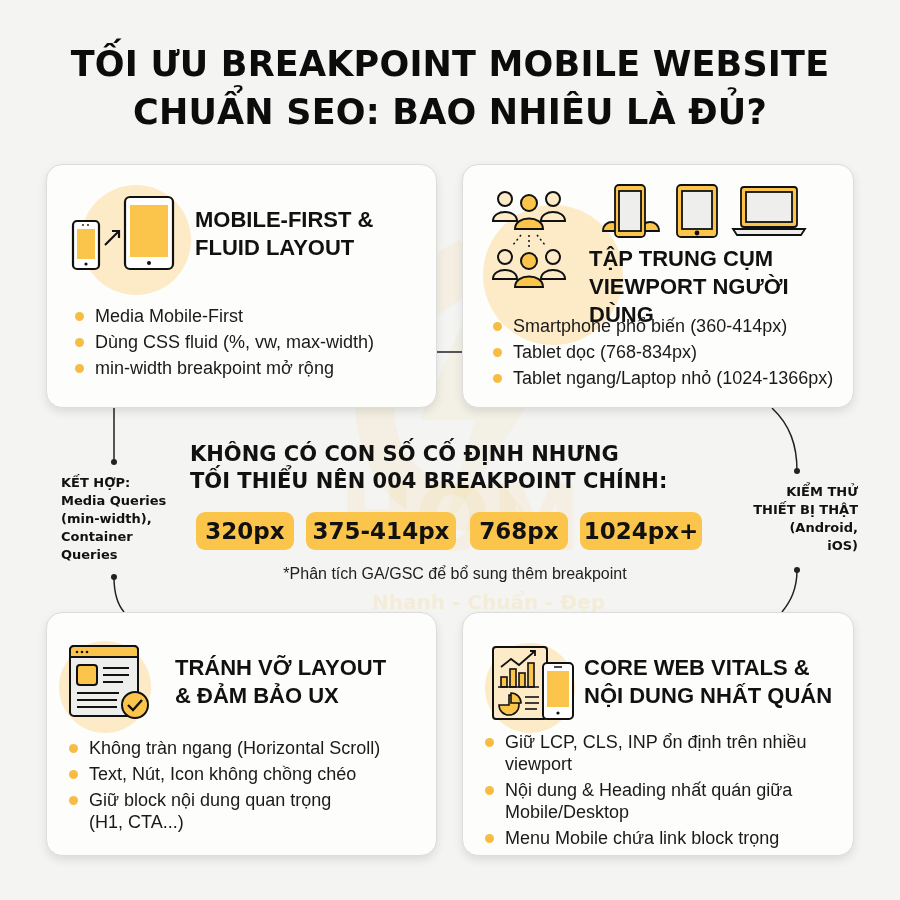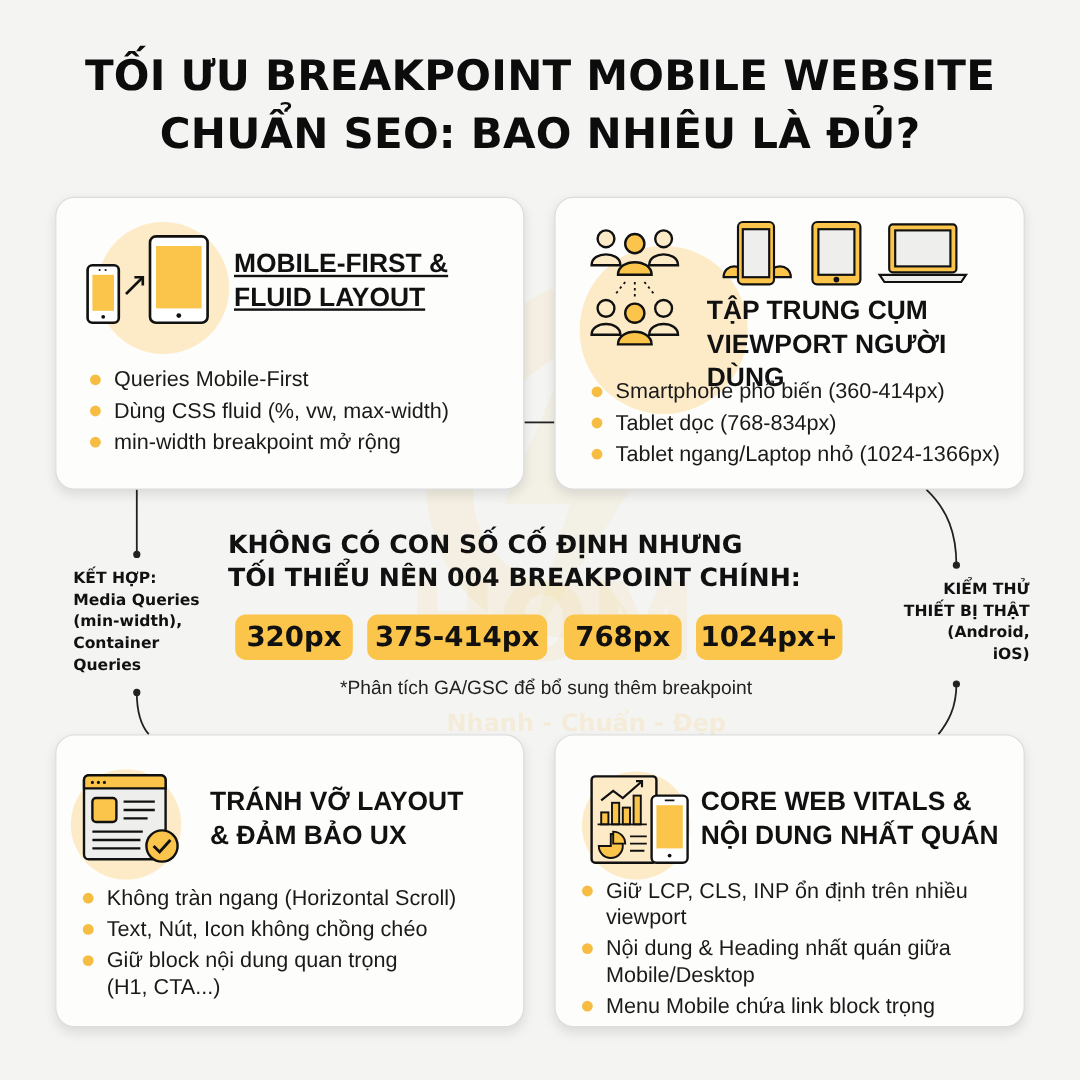--- a/index.html
+++ b/index.html
@@ -130,26 +130,26 @@
     <rect x="8" y="36" width="18" height="30" fill="#fbc54b"></rect>
     <circle cx="17" cy="71" r="1.6" fill="#111"></circle>
     <circle cx="14" cy="32" r="0.9" fill="#111"></circle>
       <circle cx="19" cy="32" r="0.9" fill="#111"></circle>
     <line x1="36" y1="52" x2="50" y2="38" stroke="#111" stroke-width="2.2"></line>
     <polyline points="43,38 50,38 50,45" fill="none" stroke="#111" stroke-width="2.2"></polyline>
     <rect x="56" y="4" width="48" height="72" rx="5" fill="#fff" stroke="#111" stroke-width="2.2"></rect>
     <rect x="61" y="12" width="38" height="52" fill="#fbc54b"></rect>
     <circle cx="80" cy="70" r="2" fill="#111"></circle>
   </svg>
-  <div class="card-title" style="left:148px; top:41px;text-decoration:underline;">
+  <div class="card-title" style="left:148px; top:41px;">
     <div>MOBILE-FIRST &amp;</div>
     <div>FLUID LAYOUT</div>
   </div>
   <ul class="bullets" style="left:24px; top:140px;">
-    <li>Queries Mobile-First</li>
+    <li>Media Mobile-First</li>
     <li>Dùng CSS fluid (%, vw, max-width)</li>
     <li>min-width breakpoint mở rộng</li>
   </ul>
 </div>
 
 <div class="card c2">
   <div class="icon-bg" style="left:20px; top:40px; width:140px; height:140px;"></div>
   <svg style="position:absolute; left:22px; top:22px;" width="90" height="110" viewBox="0 0 90 110">
     <g stroke="#111" stroke-width="2" fill="#fdebc8">
       <circle cx="20" cy="12" r="7"></circle>

